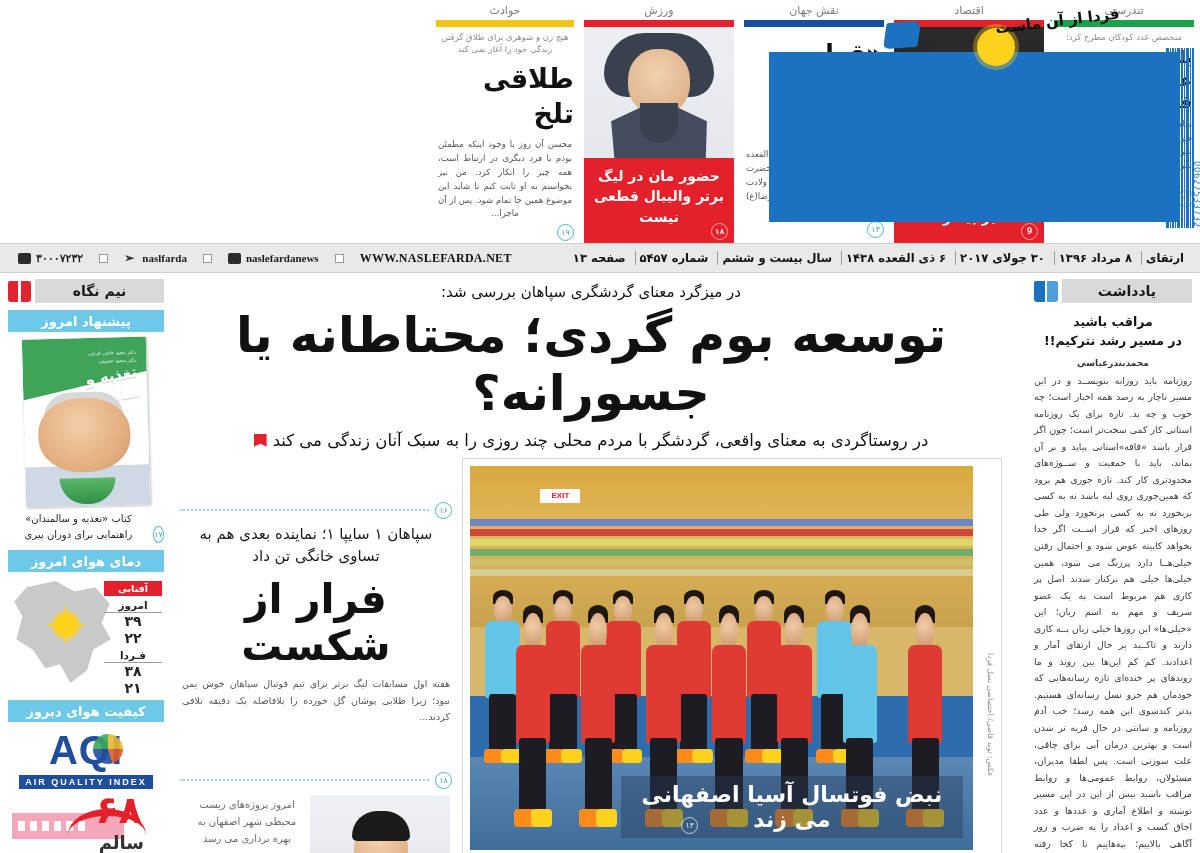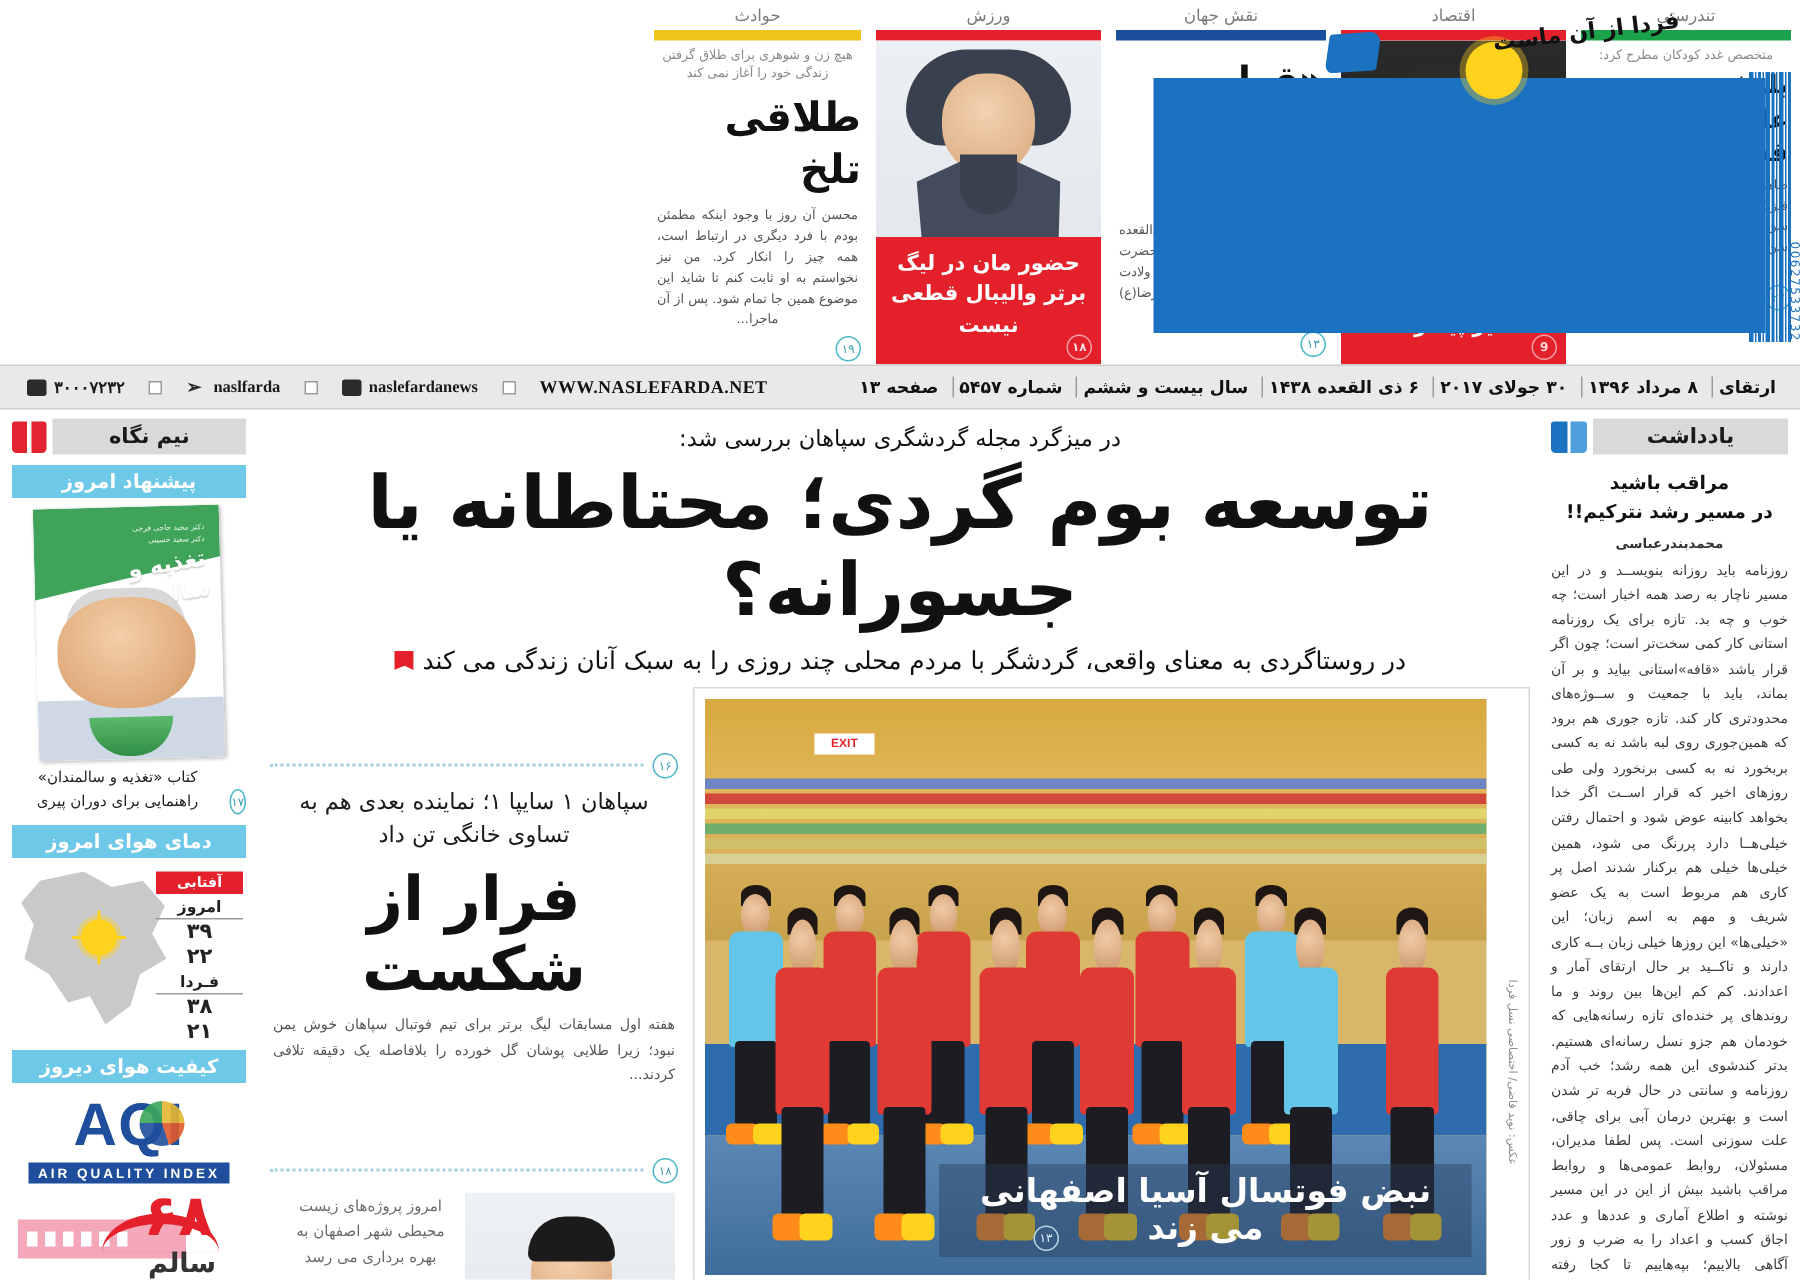--- a/index.html
+++ b/index.html
@@ -179,21 +179,21 @@
   .pl .shoe.a { left:8%; } .pl .shoe.b { right:8%; background:#ffd21e; }
   .pl.gk .torso { background:#63c6e8; }
   .pl.back { height:78%; bottom:26%; }
   .bp-caption { position:absolute; right:10px; bottom:12px; left:30%; background:rgba(40,60,90,.42);
      color:#fff; font-size:22px; font-weight:bold; text-align:center; padding:6px 10px; }
   .photocredit { position:absolute; right:6px; top:18px; writing-mode:vertical-rl; font-size:7.5px;
      color:#8c8c8c; letter-spacing:.4px; height:300px; }
   .pg-badge-photo { position:absolute; left:42%; bottom:16px; }
 
   
-  .rightbar { width:172px; padding:6px 8px 0 6px; }
+  .rightbar { width:172px; padding:6px 8px 0 6px;margin-left:18px; }
   .noteicon { width:24px; height:21px; position:relative; flex:none; }
   .noteicon b { position:absolute; top:0; width:11px; height:21px; background:#1b72c0; }
   .noteicon b.l { left:0; border-radius:2px 0 0 3px; }
   .noteicon b.r { right:0; background:#4f9fdc; border-radius:0 2px 3px 0; }
   .note-head { font-size:12.5px; font-weight:bold; color:#111; text-align:center; line-height:1.5; padding:10px 2px 4px; }
   .note-author { font-size:9px; color:#333; text-align:center; padding:3px 0 5px; font-weight:bold; }
   .note-body { font-size:9.3px; color:#3a3a3a; line-height:1.78; text-align:justify; }
 </style>
 </head>
 <body>
@@ -334,21 +334,21 @@
       </div>
       <div class="note-head">
         <div>مراقب باشید</div>
         <div>در مسیر رشد نترکیم!!</div>
       </div>
       <div class="note-author">محمدبندرعباسی</div>
       <div class="note-body">روزنامه باید روزانه بنویســد و در این مسیر ناچار به رصد همه اخبار است؛ چه خوب و چه بد. تازه برای یک روزنامه استانی کار کمی سخت‌تر است؛ چون اگر قرار باشد «قافه»استانی بیاید و بر آن بماند، باید با جمعیت و ســوژه‌های محدودتری کار کند. تازه جوری هم برود که همین‌جوری روی لبه باشد نه به کسی بربخورد نه به کسی برنخورد ولی طی روزهای اخیر که قرار اســت اگر خدا بخواهد کابینه عوض شود و احتمال رفتن خیلی‌هــا دارد پررنگ می شود، همین خیلی‌ها خیلی هم برکنار شدند اصل پر کاری هم مربوط است به یک عضو شریف و مهم به اسم زبان؛ این «خیلی‌ها» این روزها خیلی زبان بــه کاری دارند و تاکــید بر حال ارتقای آمار و اعدادند. کم کم این‌ها بین روند و ما روندهای پر خنده‌ای تازه رسانه‌هایی که خودمان هم جزو نسل رسانه‌ای هستیم. بدتر کندشوی این همه رشد؛ خب آدم روزنامه و سانتی در حال فربه تر شدن است و بهترین درمان آبی برای چاقی، علت سوزنی است. پس لطفا مدیران، مسئولان، روابط عمومی‌ها و روابط مراقب باشید بیش از این در این مسیر نوشته و اطلاع آماری و عددها و عدد اجاق کسب و اعداد را به ضرب و زور آگاهی بالاییم؛ بپه‌هاییم تا کجا رفته باشیم؟!</div>
     </div>
 
     <div class="middle">
-      <div class="lead-kicker">در میزگرد مجله گردشگری سپاهان بررسی شد:</div>
+      <div class="lead-kicker">در میزگرد معنای گردشگری سپاهان بررسی شد:</div>
       <div class="lead-head">توسعه بوم گردی؛ محتاطانه یا جسورانه؟</div>
       <div class="lead-sub">
         <span>در روستاگردی به معنای واقعی، گردشگر با مردم محلی چند روزی را به سبک آنان زندگی می کند</span>
         <span class="redmark"></span>
       </div>
 
       <div class="lowerrow">
 
         <div class="col-photo">
           <div class="bigphoto">

